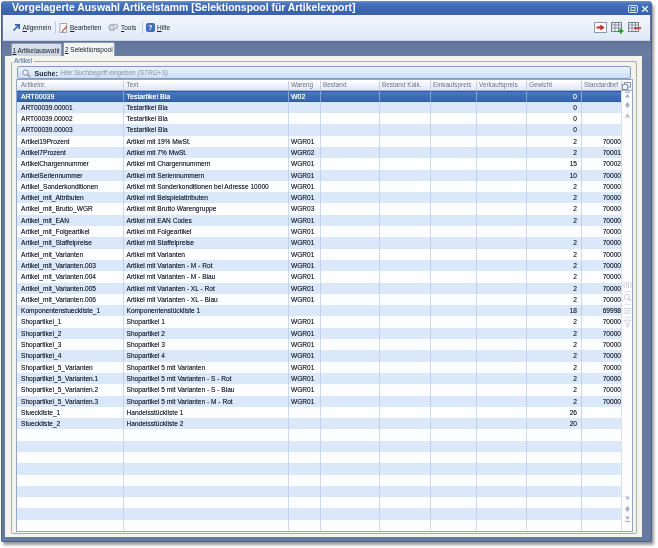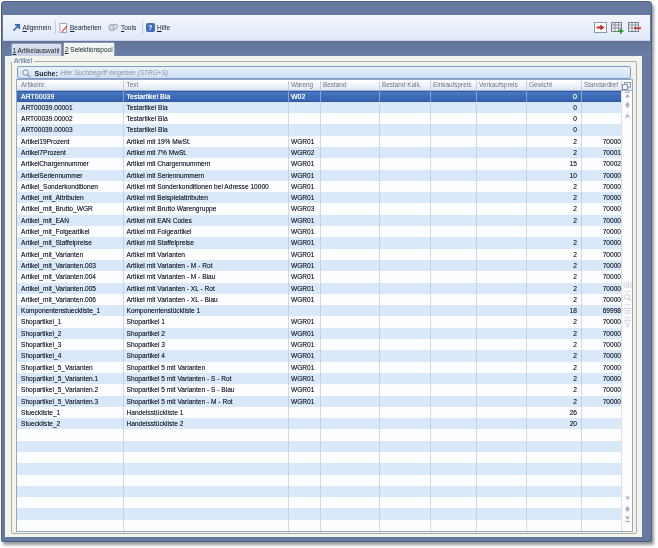--- a/index.html
+++ b/index.html
@@ -61,20 +61,29 @@
 .c1 { left:4px; } .c2 { left:109.5px; } .c3 { left:274px; }
 .c4 { left:460px; width:100px; text-align:right; }
 .c5 { left:504px; width:100px; text-align:right; }
 .vline { position:absolute; top:0; width:1px; height:441px; background:rgba(178,196,224,.62); }
 #scrollstrip { position:absolute; left:604px; top:10.5px; width:11px; height:440.5px;
   background:#fdfdfe; border-left:1px solid #d6dfee; }
 .sic { position:absolute; left:1px; width:9px; text-align:center; color:#b6bcc6; }
 </style></head>
 <body>
 <div id="win">
+  <div id="title">Vorgelagerte Auswahl Artikelstamm [Selektionspool für Artikelexport]
+    <svg class="ticon" style="left:626px" width="10" height="8" viewBox="0 0 10 8">
+      <rect x="0.5" y="0.5" width="9" height="7" rx="1.5" fill="none" stroke="#dce6f5" stroke-width="1"></rect>
+      <rect x="3" y="2.5" width="4" height="3" fill="none" stroke="#dce6f5" stroke-width="1"></rect>
+    </svg>
+    <svg class="ticon" style="left:638.5px" width="8" height="8" viewBox="0 0 8 8">
+      <path d="M1.2 1.2 L6.8 6.8 M6.8 1.2 L1.2 6.8" stroke="#e8eefa" stroke-width="1.4"></path>
+    </svg>
+  </div>
   <div id="toolbar">
     <svg class="tbicon" style="left:9px;top:8px" width="9" height="9" viewBox="0 0 9 9">
       <path d="M1.5 7.5 L6.5 2.5 M3 1.8 L7.2 1.8 L7.2 6" stroke="#3a66b5" stroke-width="1.7" fill="none"></path>
     </svg>
     <div class="mi" style="left:19.5px"><u>A</u>llgemein</div>
     <div class="sep" style="left:51.5px"></div>
     <svg class="tbicon" style="left:56px;top:7.5px" width="9" height="10" viewBox="0 0 9 10">
       <rect x="1" y="0.5" width="6.5" height="9" fill="#fff" stroke="#8a93a2" stroke-width="0.8"></rect>
       <path d="M2.5 8.5 L7.5 2.5 L8.5 3.5 L3.5 9.3 Z" fill="#d5543a"></path>
     </svg>

